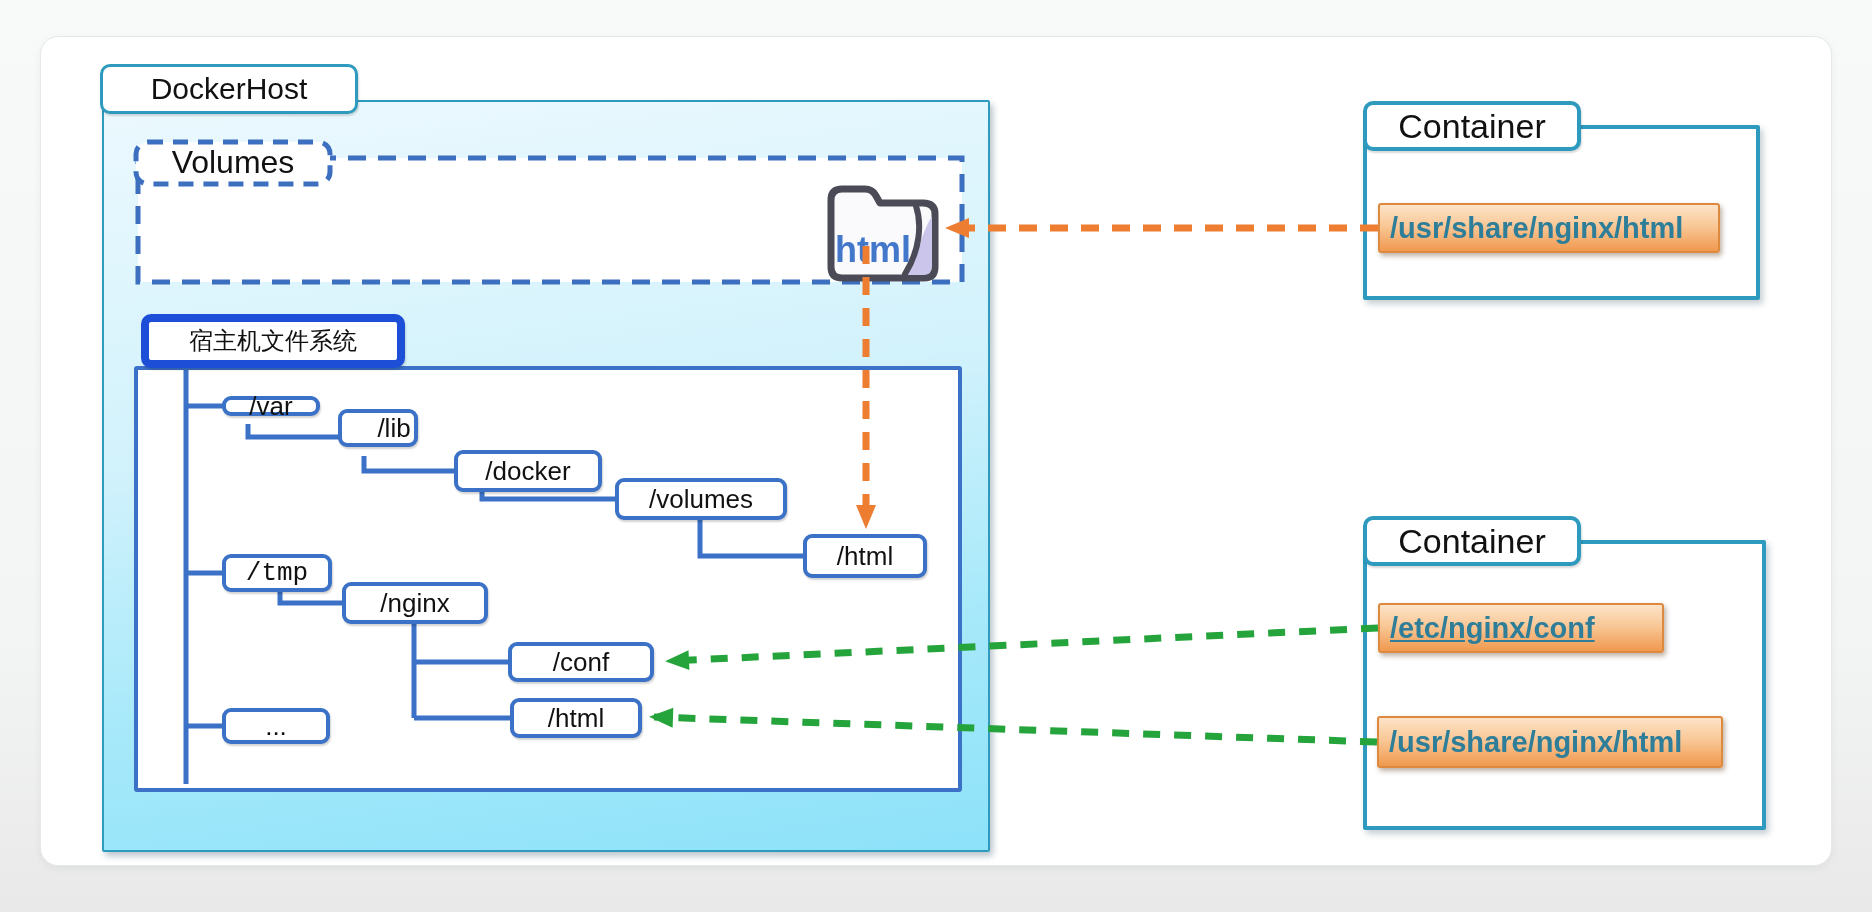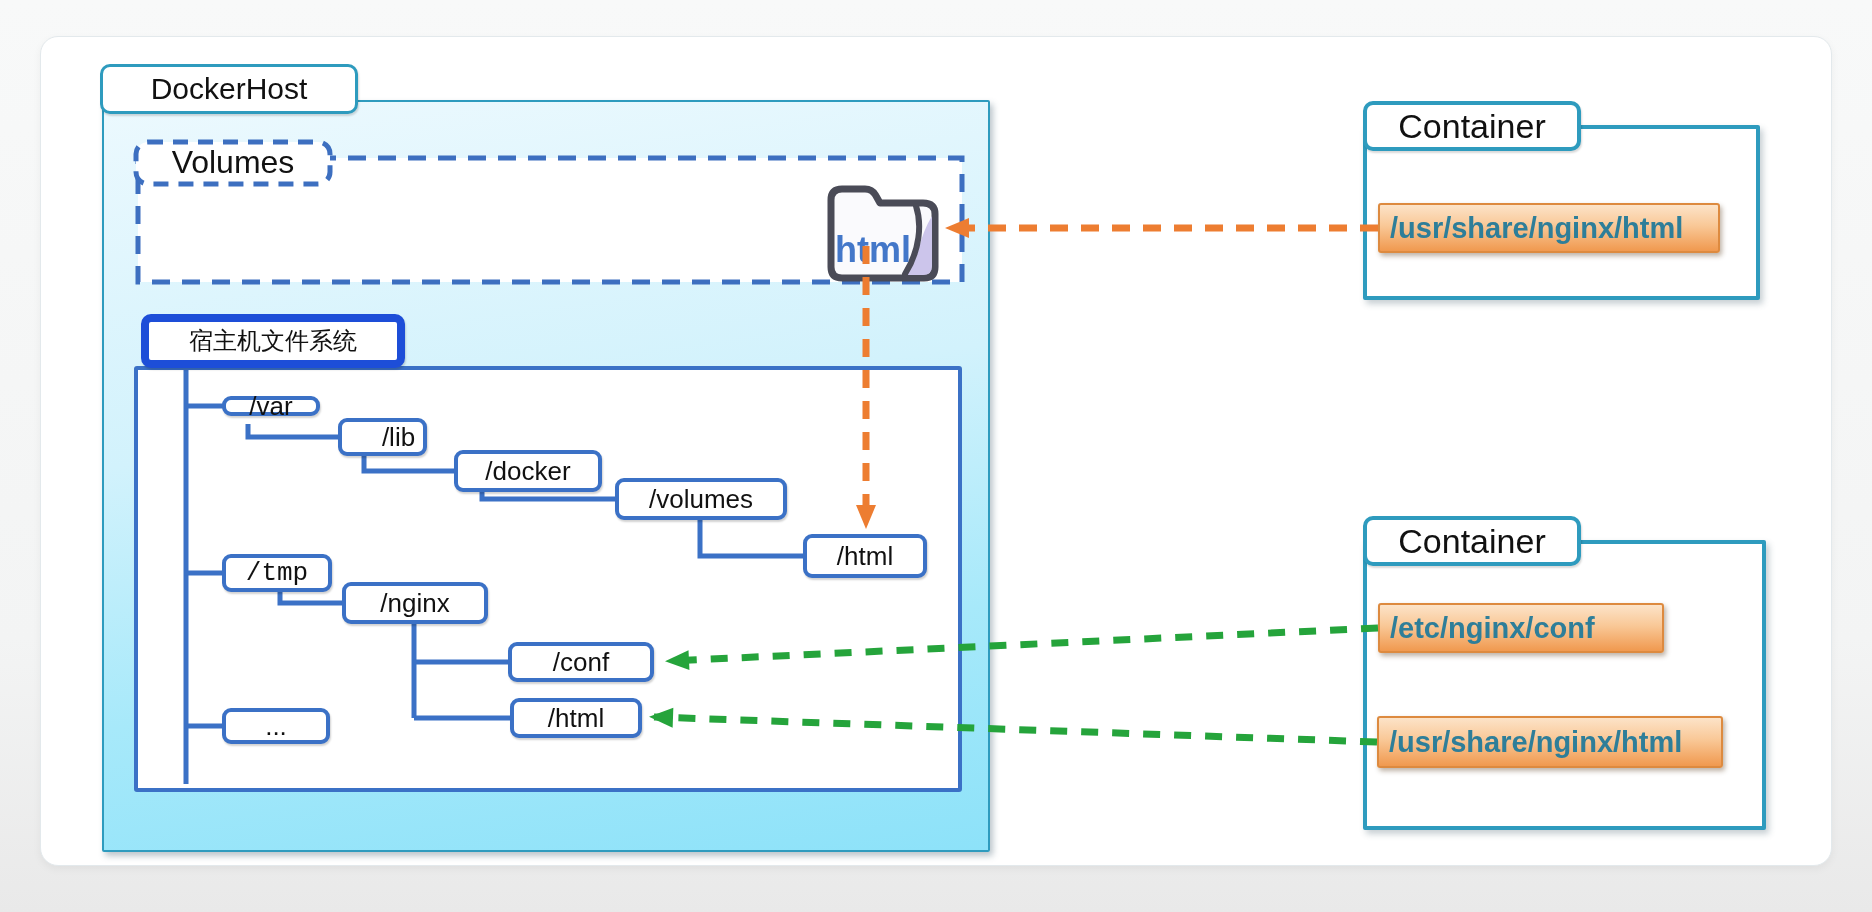--- a/index.html
+++ b/index.html
@@ -104,21 +104,21 @@
   </div>
 
   <div class="abs hostfs-box"></div>
   <div class="abs tab hostfs-tab">
     <span>宿主机文件系统</span>
   </div>
 
   <div class="abs tnode" style="left:222px;top:396px;width:98px;height:20px;">
       <span>/var</span>
     </div>
-  <div class="abs tnode" style="left:338px;top:418px;width:89px;height:38px;padding-left:32px;">
+  <div class="abs tnode" style="left:338px;top:409px;width:80px;height:38px;padding-left:32px;">
       <span>/lib</span>
     </div>
   <div class="abs tnode" style="left:454px;top:450px;width:148px;height:42px;">
       <span>/docker</span>
     </div>
   <div class="abs tnode" style="left:615px;top:478px;width:172px;height:42px;">
       <span>/volumes</span>
     </div>
   <div class="abs tnode" style="left:803px;top:534px;width:124px;height:44px;">
       <span>/html</span>
@@ -151,21 +151,21 @@
     <span>Container</span>
   </div>
   <div class="abs pathbox" style="left:1378px;top:203px;width:342px;height:50px;">
     <span>/usr/share/nginx/html</span>
   </div>
 
   <div class="abs container-box" style="left:1363px;top:540px;width:403px;height:290px;"></div>
   <div class="abs tab container-tab" style="left:1363px;top:516px;">
     <span>Container</span>
   </div>
-  <div class="abs pathbox" style="left:1378px;top:603px;width:286px;height:50px;">
+  <div class="abs pathbox" style="left:1378px;top:603px;width:286px;height:50px;text-decoration:underline;">
     <span>/etc/nginx/conf</span>
   </div>
   <div class="abs pathbox" style="left:1377px;top:716px;width:346px;height:52px;">
     <span>/usr/share/nginx/html</span>
   </div>
 
   <svg id="arrow-layer" class="layer">
     <defs>
       <marker id="ah-orange" markerUnits="userSpaceOnUse" markerWidth="28" markerHeight="24" refX="20" refY="11" orient="auto">
         <path d="M1 1 L25 11 L1 21 Z" fill="#ED7D31"></path>

